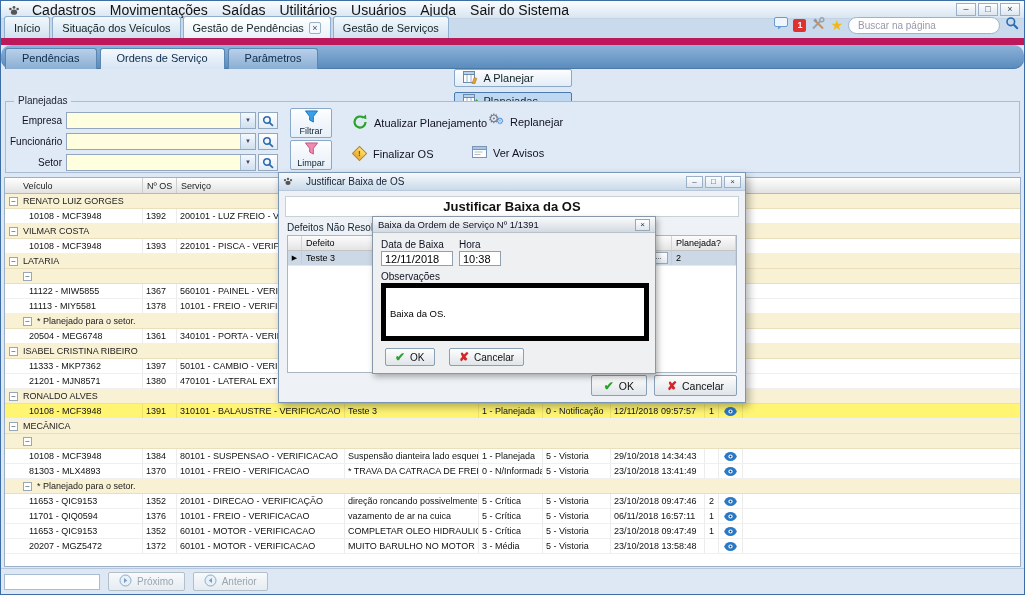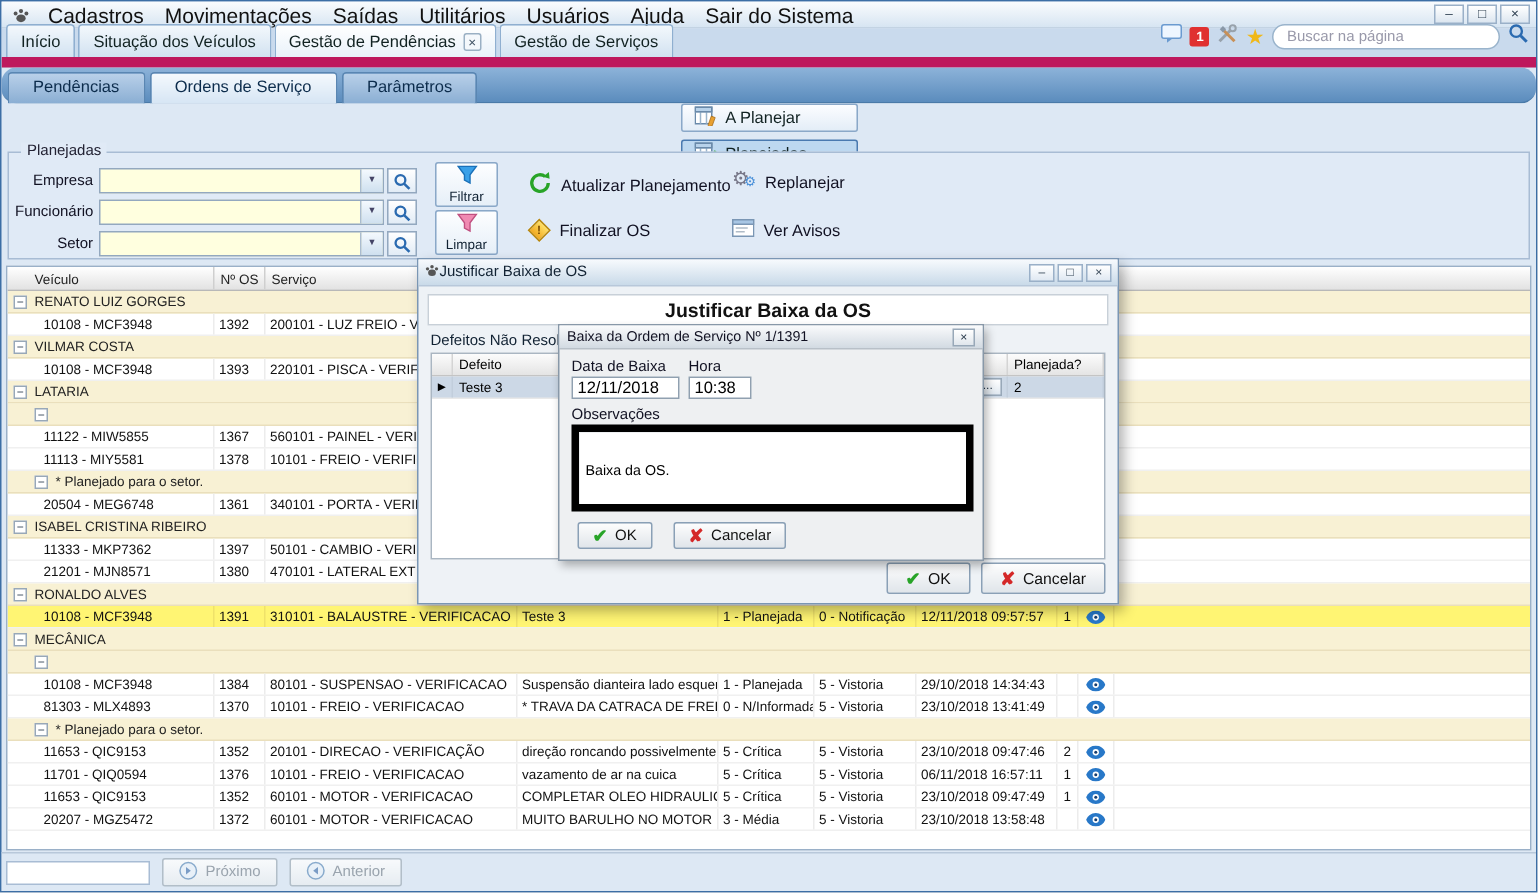--- a/index.html
+++ b/index.html
@@ -65,21 +65,21 @@
 .treebox{display:inline-block;flex:none;width:9px;height:9px;border:1px solid #98a8b8;background:#fff;font-size:8px;line-height:7px;text-align:center;color:#345;margin-right:5px;}
 .subind{margin-left:14px;}
 
 
 .footer{position:absolute;left:0;right:0;bottom:0;height:26px;background:#dde8f4;border-top:1px solid #b8c8da;display:flex;align-items:center;padding:0 3px;gap:8px;}
 .footer-box{width:96px;height:16px;background:#fff;border:1px solid #a8bcd4;}
 .navbtn{display:flex;align-items:center;gap:5px;height:19px;border:1px solid #b2bec8;border-radius:2px;background:linear-gradient(#f8fafc,#e6ecf1);font-size:10px;color:#9aa4ae;padding:0 10px;}
 
 
 .dlg{position:absolute;left:277px;top:171px;width:468px;height:231px;background:#eef2f6;border:1px solid #7a96b4;box-shadow:3px 4px 8px rgba(0,0,0,.3);z-index:10;}
-.dlg-titlebar{height:18px;background:linear-gradient(#f7fafd,#c9dae9);border-bottom:1px solid #b8c8da;display:flex;align-items:center;padding:0 4px;font-size:10px;color:#123;gap:0;}
+.dlg-titlebar{height:18px;background:linear-gradient(#f7fafd,#c9dae9);border-bottom:1px solid #b8c8da;display:flex;align-items:center;padding:0 4px;font-size:10px;color:#123;gap:13px;}
 .dlg-controls{margin-left:auto;display:flex;gap:2px;}
 .dlg-btn{width:17px;height:12px;border:1px solid #9ab0c8;background:linear-gradient(#fff,#dfe8f2);font-size:8px;line-height:10px;text-align:center;color:#345;}
 .dlg-heading{margin:5px 6px 0;height:21px;background:#fff;border:1px solid #c8d0d8;display:flex;align-items:center;justify-content:center;font-size:13px;font-weight:bold;color:#111;}
 .dlg-deflabel{margin:5px 0 2px 8px;font-size:10px;color:#123;}
 .dlg-grid{margin:0 8px;height:138px;background:#fff;border:1px solid #aab6c2;font-size:9px;}
 .dgh{display:flex;height:15px;background:linear-gradient(#fcfcfc,#e4e4e4);border-bottom:1px solid #c4c4c4;}
 .dgh .hc{padding:0 4px;display:flex;align-items:center;border-right:1px solid #d4d4d4;overflow:hidden;}
 .dg-sel{width:14px;justify-content:center;padding:0!important}.dg-def{flex:1}.dg-dots{width:26px;justify-content:center;padding:0!important}.dg-plan{width:64px}
 .dgr{display:flex;height:15px;border-bottom:1px solid #e8e8e8;background:#ccd8e6;align-items:center;}
 .dgr .dc{padding:0 4px;border-right:1px solid #c2cedc;height:100%;display:flex;align-items:center;overflow:hidden;}
@@ -262,21 +262,21 @@
           <span class="g2">⚙</span>
         </span>
       <span>Replanejar</span>
     </div>
     <div class="action" style="left:346px;top:44px;">
       <span class="diamond">
           <span>!</span>
         </span>
       <span>Finalizar OS</span>
     </div>
-    <div class="action" style="left:482px;top:44px;text-align:center;">
+    <div class="action" style="left:466px;top:44px;text-align:center;">
       <span><svg width="15" height="12" viewBox="0 0 15 12">
             <rect x="0.5" y="0.5" width="14" height="11" fill="#fff" stroke="#7a96b4"></rect>
             <rect x="0.5" y="0.5" width="14" height="3" fill="#a8c6e4" stroke="#7a96b4"></rect>
             <path d="M2.5 6h8M2.5 8.5h6" stroke="#b0bcc8"></path>
           </svg></span>
       <span>Ver Avisos</span>
     </div>
   </div>
 
   <div class="grid">

